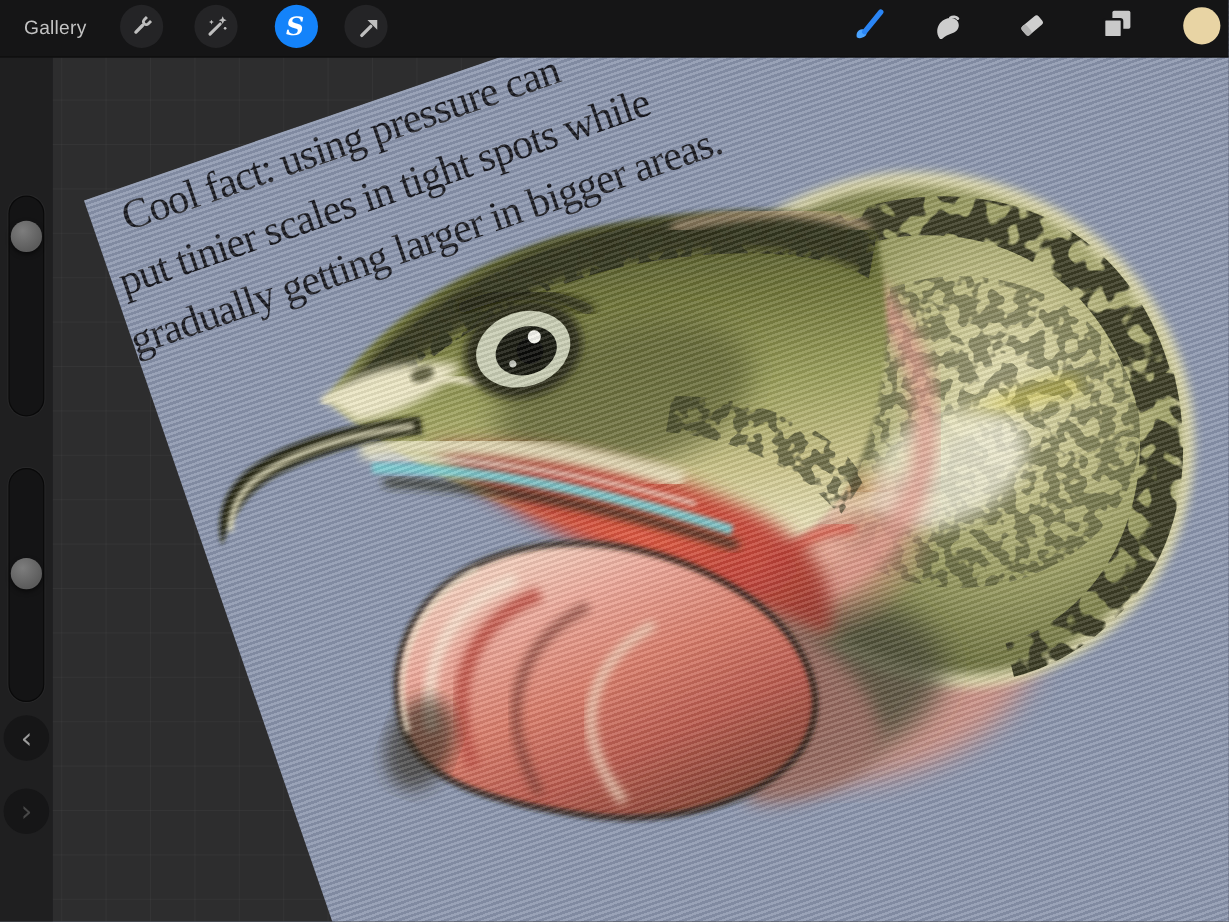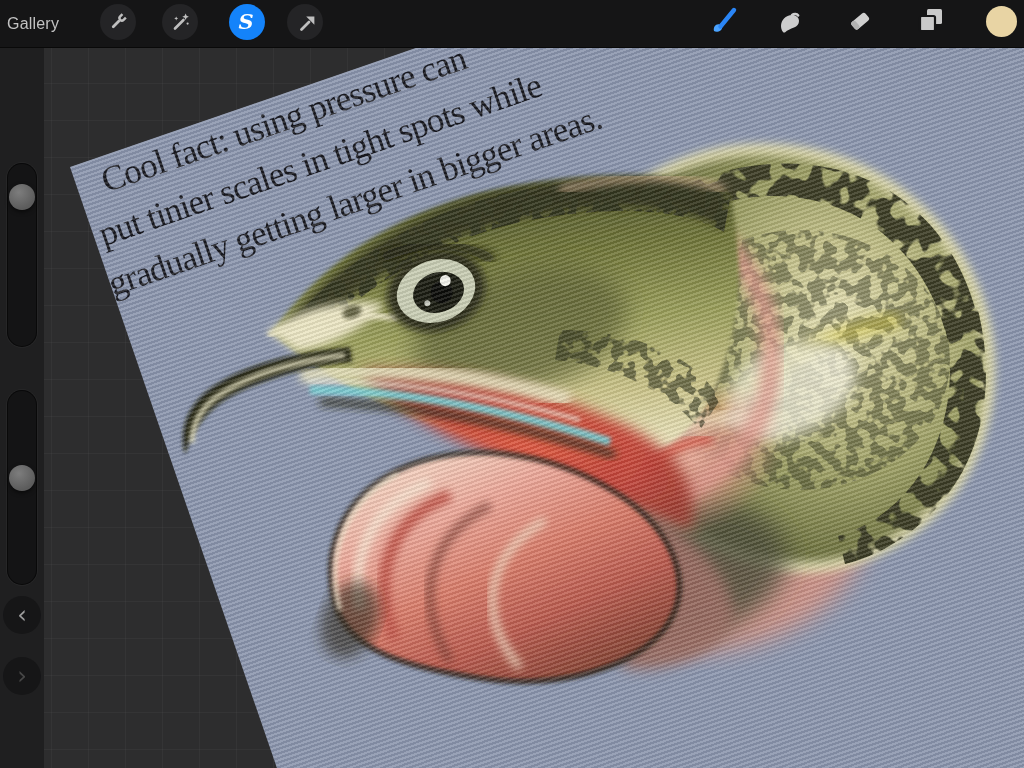--- a/index.html
+++ b/index.html
@@ -69,21 +69,21 @@
     user-select:none;
   }
   .undo-btn{top:548px;color:#9c9c9c;}
   .redo-btn{top:609px;color:#474747;}
   
   .toolbar{
     position:absolute;left:0;top:0;right:0;height:48px;background:#151516;
     z-index:6;border-bottom:1px solid rgba(0,0,0,0.55);box-sizing:border-box;
   }
   .gallery-label{
-    position:absolute;left:7px;top:0;height:48px;display:flex;align-items:center;
+    position:absolute;left:20px;top:0;height:48px;display:flex;align-items:center;
     color:#c2c2c2;font-size:16px;letter-spacing:0.2px;cursor:default;
   }
   .tool-circle{
     position:absolute;top:4px;width:36px;height:36px;border-radius:50%;
     background:#242426;display:flex;align-items:center;justify-content:center;
   }
   .tool-circle.active{background:#1483fa;}
   .tc-wrench{left:100px;} .tc-wand{left:162px;} .tc-select{left:229px;} .tc-arrow{left:287px;}
   .s-glyph{
     color:#fff;font-family:"DejaVu Serif", serif;font-style:italic;font-weight:bold;

